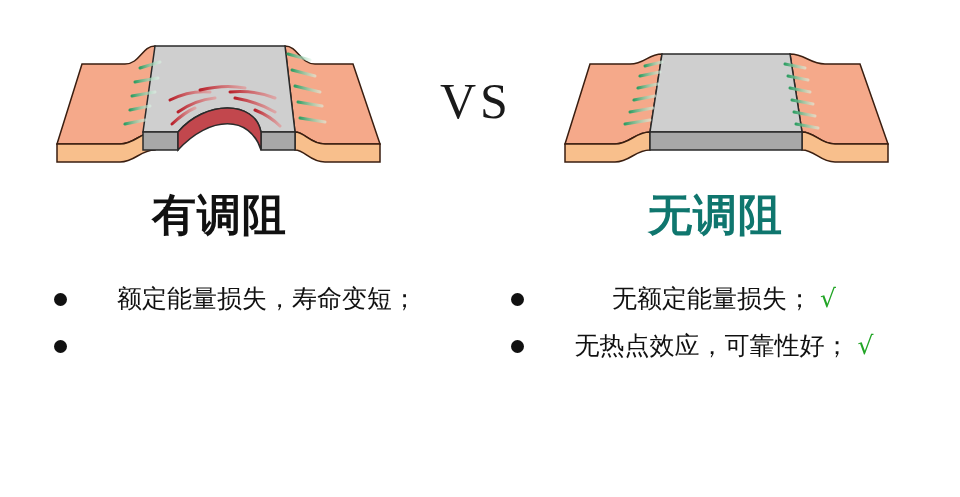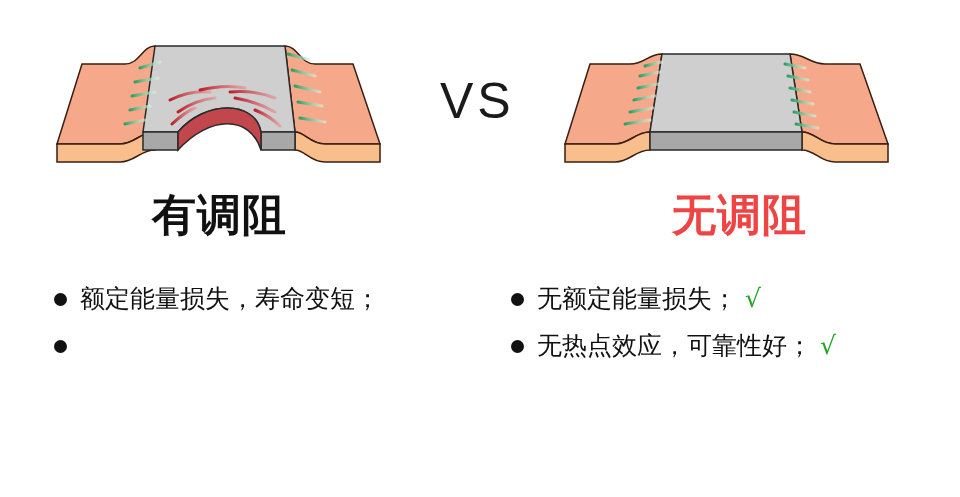--- a/index.html
+++ b/index.html
@@ -2,28 +2,28 @@
 <html><head>
 <meta charset="utf-8">
 <style>
   html, body { margin: 0; padding: 0; background: #ffffff; }
   body { width: 960px; height: 497px; position: relative; overflow: hidden;
          font-family: "DejaVu Sans", "Liberation Sans", sans-serif; color: #111; }
   .diagram { position: absolute; }
   #diag-left { left: 30px; top: 40px; width: 400px; height: 140px; }
   #diag-right { left: 530px; top: 40px; width: 400px; height: 140px; }
   .vs { position: absolute; left: 440px; top: 72px; font-size: 50px; font-weight: 300;
-        letter-spacing: 4px; color: #1a1a1a; font-family: Liberation Sans, sans-serif; }
+        letter-spacing: 4px; color: #1a1a1a; font-family: Liberation Serif, serif; }
   .heading { position: absolute; top: 186px; font-size: 44px; font-weight: bold; letter-spacing: 1px; }
   #heading-left { left: 152px; color: #111; text-align: center; }
-  #heading-right { left: 672px; color: #ef4444; }
+  #heading-right { left: 648px; color: #0f766e; }
   .list { position: absolute; margin: 0; padding: 0; list-style: none; font-size: 25px; line-height: 47px; }
   #list-left { left: 54px; top: 275px; width: 400px; }
   #list-right { left: 511px; top: 275px; width: 400px; }
-  .list li { position: relative; padding-left: 26px; }
+  .list li { position: relative; padding-left: 26px; text-align: center; }
   .list li .bullet { position: absolute; left: 0; top: 18px; width: 13px; height: 13px; border-radius: 50%; background: #111; }
   .check { color: #22a526; margin-left: 8px; }
 </style>
 </head>
 <body>
 
 <svg id="diag-left" class="diagram" viewBox="0 0 400 140">
   <defs>
     <linearGradient id="gl" x1="0" x2="1">
         <stop offset="0" stop-color="#2f9e63"></stop>

